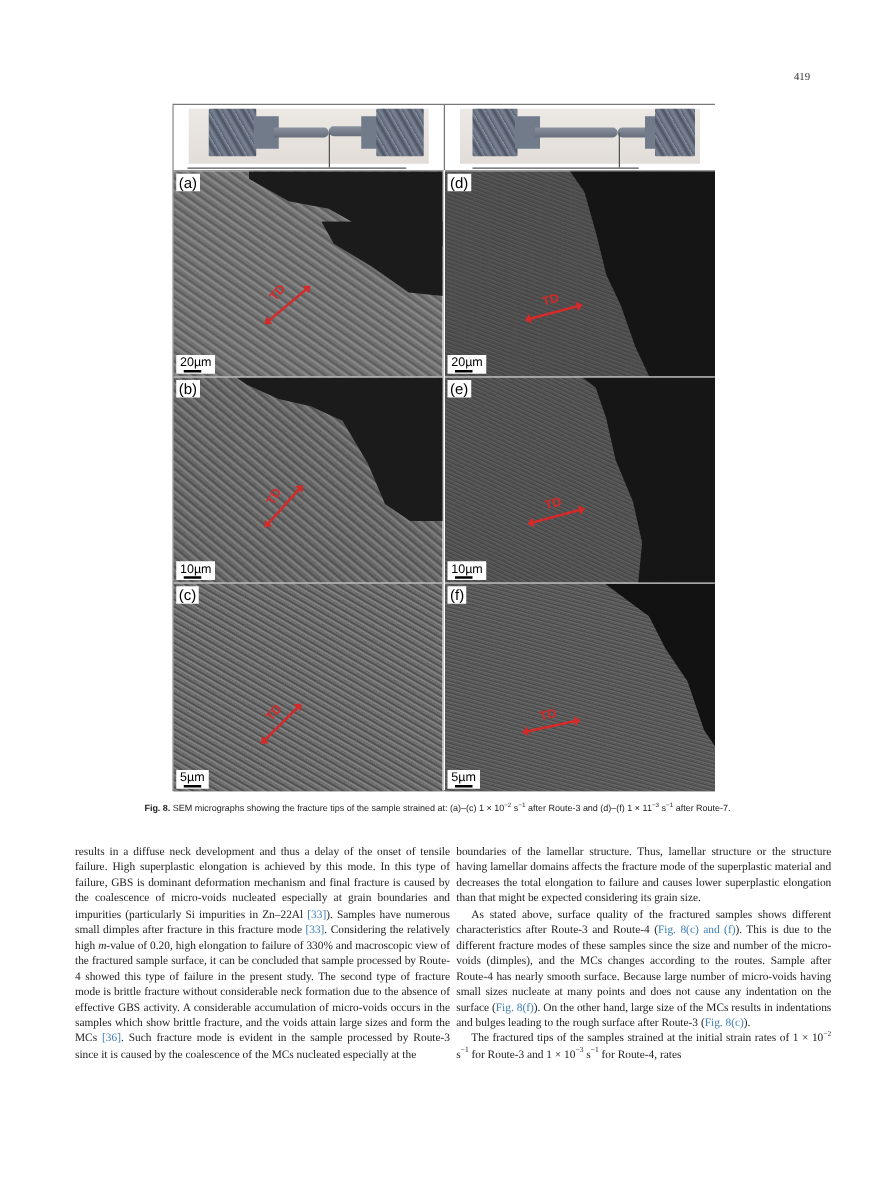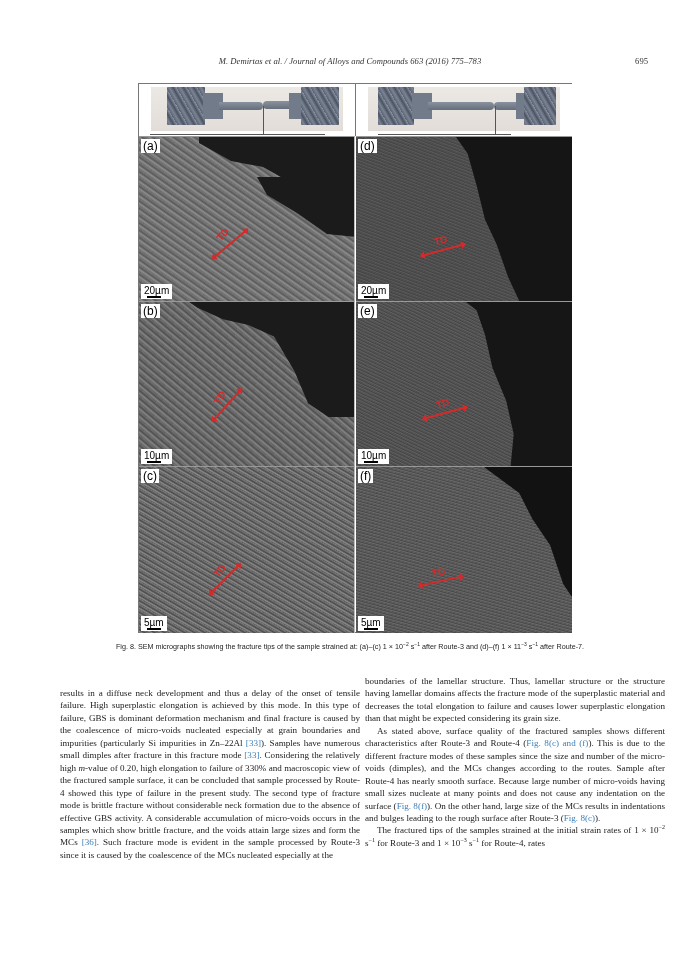--- a/index.html
+++ b/index.html
@@ -40,38 +40,37 @@
   .td::before, .td::after { content: ""; position: absolute; top: -3px; width: 0; height: 0;
          border-top: 4px solid transparent; border-bottom: 4px solid transparent; }
   .td::before { left: -3px; border-right: 5px solid #d42a2a; }
   .td::after { right: -3px; border-left: 5px solid #d42a2a; }
   .td-label { position: absolute; color: #d42a2a; font-family: "Liberation Sans", sans-serif;
          font-weight: bold; font-size: 10px; transform-origin: center; }
   .dark-area { position: absolute; background: #1b1b1b; }
 
   .caption { position: absolute; top: 642px; left: 0; width: 700px; text-align: center;
              font-family: "Liberation Sans", "DejaVu Sans", sans-serif; font-size: 7.2px; color: #222; }
-  .caption b { font-weight: normal; }
+  .caption b { font-weight: bold; }
   .caption sup { font-size: 5px; }
 
   .col { position: absolute; top: 675px; width: 300px; font-size: 9.1px; line-height: 12.45px;
          text-align: justify; color: #222; }
-  .col.left { left: 60px; margin-top: 12px; }
+  .col.left { left: 60px; }
   .col.right { left: 365px; }
   .col p { margin: 0; }
   .col p.indent { text-indent: 12px; }
   .ref { color: #3f7fb5; }
   sup { font-size: 6px; line-height: 0; }
 </style>
 </head>
 <body>
 
 <div class="running-head">
-  <div class="journal">M. Demirtas et al. / Journal of Alloys and Compounds 663 (2016) 775–783</div>
-  <div class="page-no">695</div>
+  <div class="page-no">419</div>
 </div>
 
 <div class="figure">
 
   <div class="photo-cell left">
     <div class="photo-bg"></div>
     <div class="grip" style="left:28px;"></div>
     <div class="shoulder" style="left:64px;"></div>
     <div class="gauge" style="left:80px;width:44px;border-radius:0 6px 6px 0;"></div>
     <div class="gauge" style="left:124px;width:44px;border-radius:6px 0 0 6px;top:17px;"></div>

